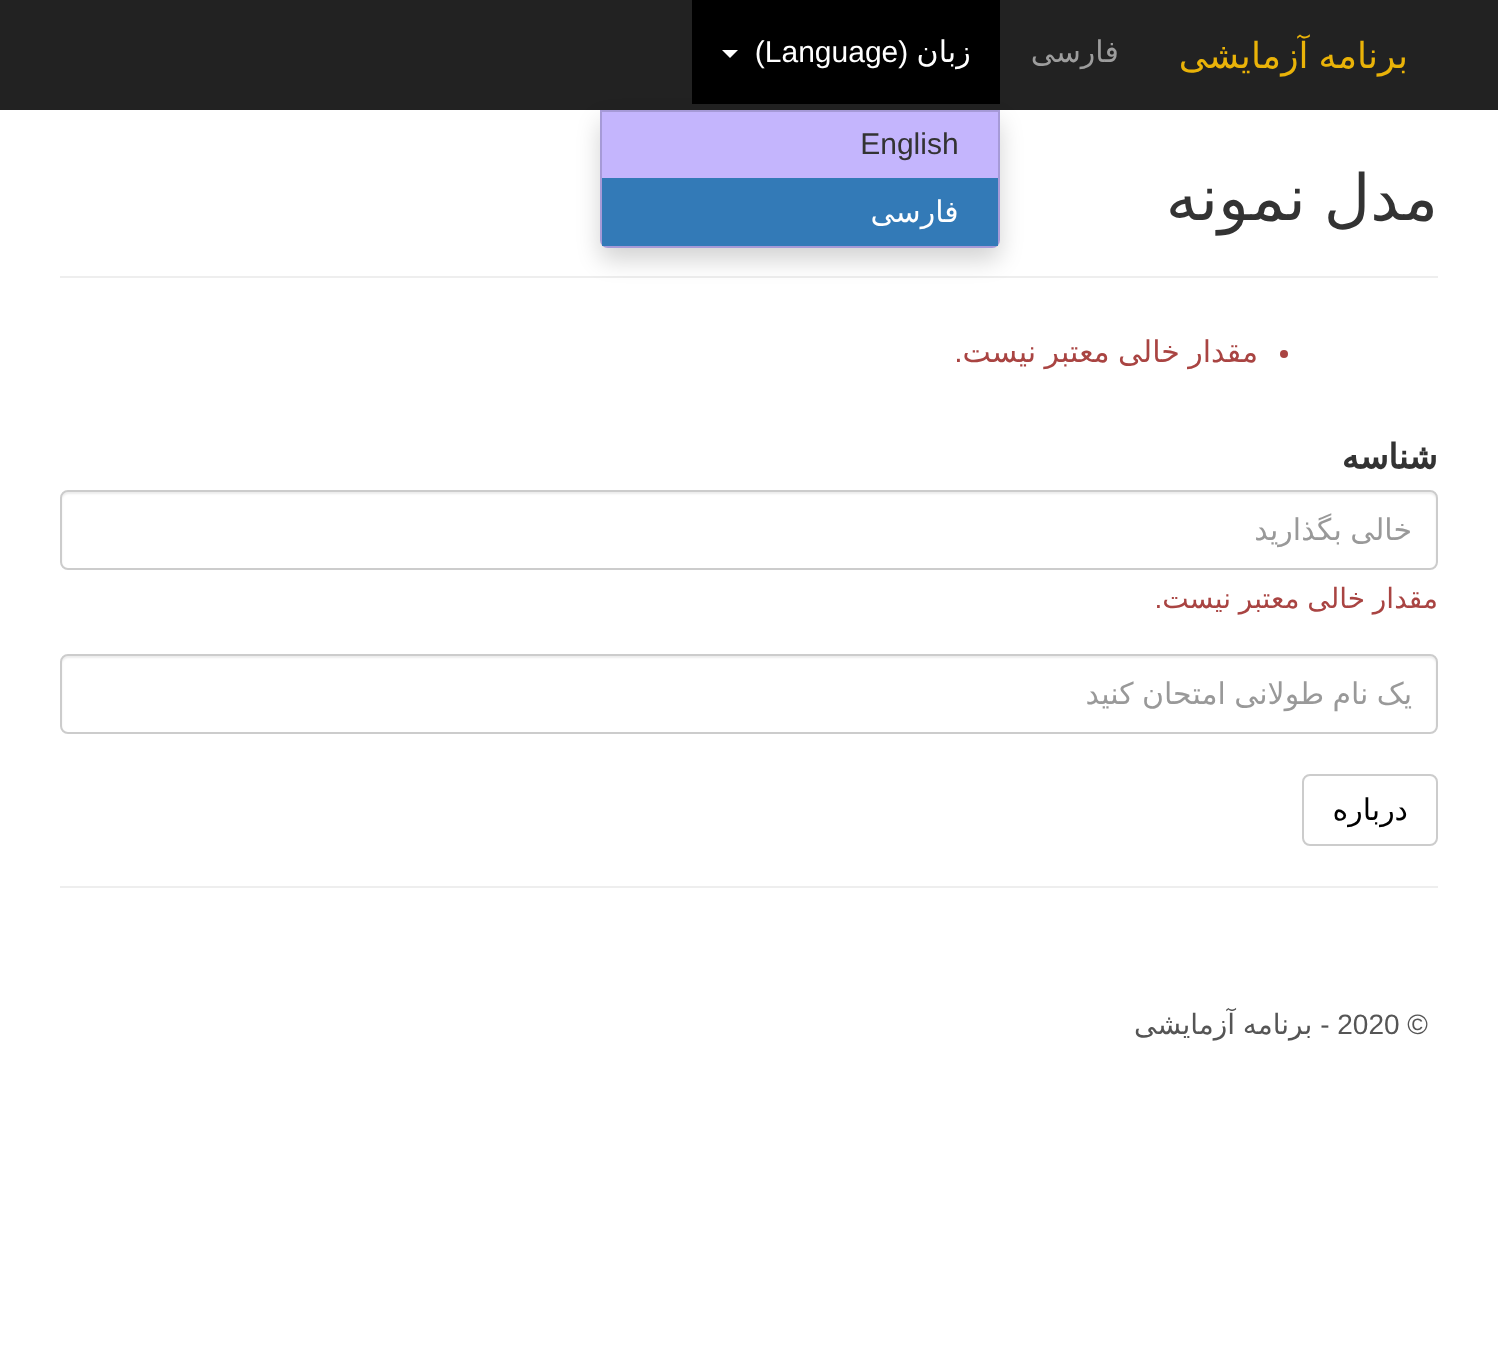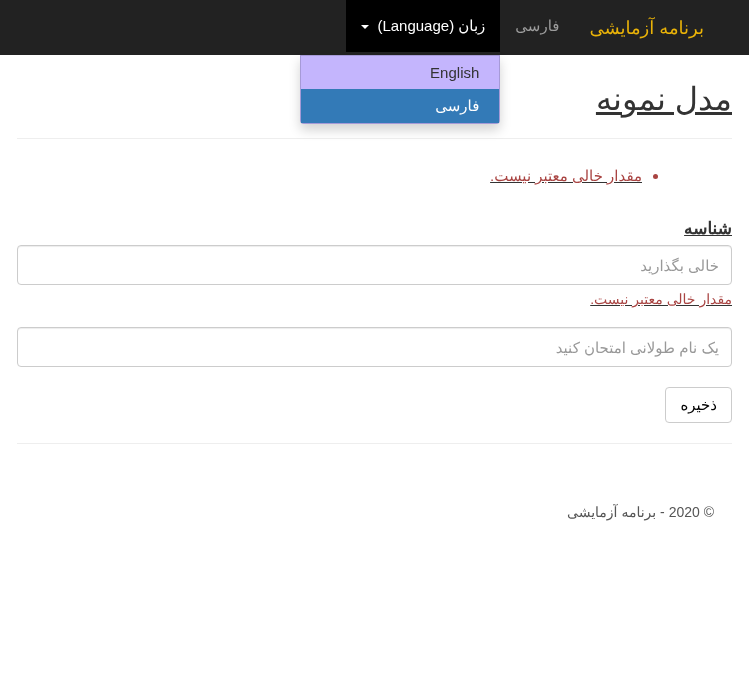--- a/index.html
+++ b/index.html
@@ -72,22 +72,21 @@
   font-size: 15px;
   color: #333;
   cursor: pointer;
   text-align: right;
 }
 .dropdown-menu li.active a {
   background: #337ab7;
   color: #fff;
 }
 .container {
-  padding: 25px 17px;
-  text-decoration: underline;
+  padding: 25px 30px;
 }
 h2.title {
   font-size: 32px;
   font-weight: 500;
   color: #333;
   margin-bottom: 20px;
 }
 hr {
   border: none;
   border-top: 1px solid #eee;
@@ -192,21 +191,21 @@
     <label class="form-label">شناسه</label>
     <input type="text" class="form-control" placeholder="خالی بگذارید" style="">
     <div class="field-error">مقدار خالی معتبر نیست.</div>
   </div>
 
   <div class="form-group">
     <input type="text" class="form-control" placeholder="یک نام طولانی امتحان کنید" style="">
   </div>
 
   <div class="form-group">
-    <button class="btn">ذخیره</button>
+    <button class="btn">درباره</button>
   </div>
 
   <hr>
 </div>
 
 <footer class="footer">
   <span>© 2020 - برنامه آزمایشی</span>
 </footer>
 
 </body></html>

